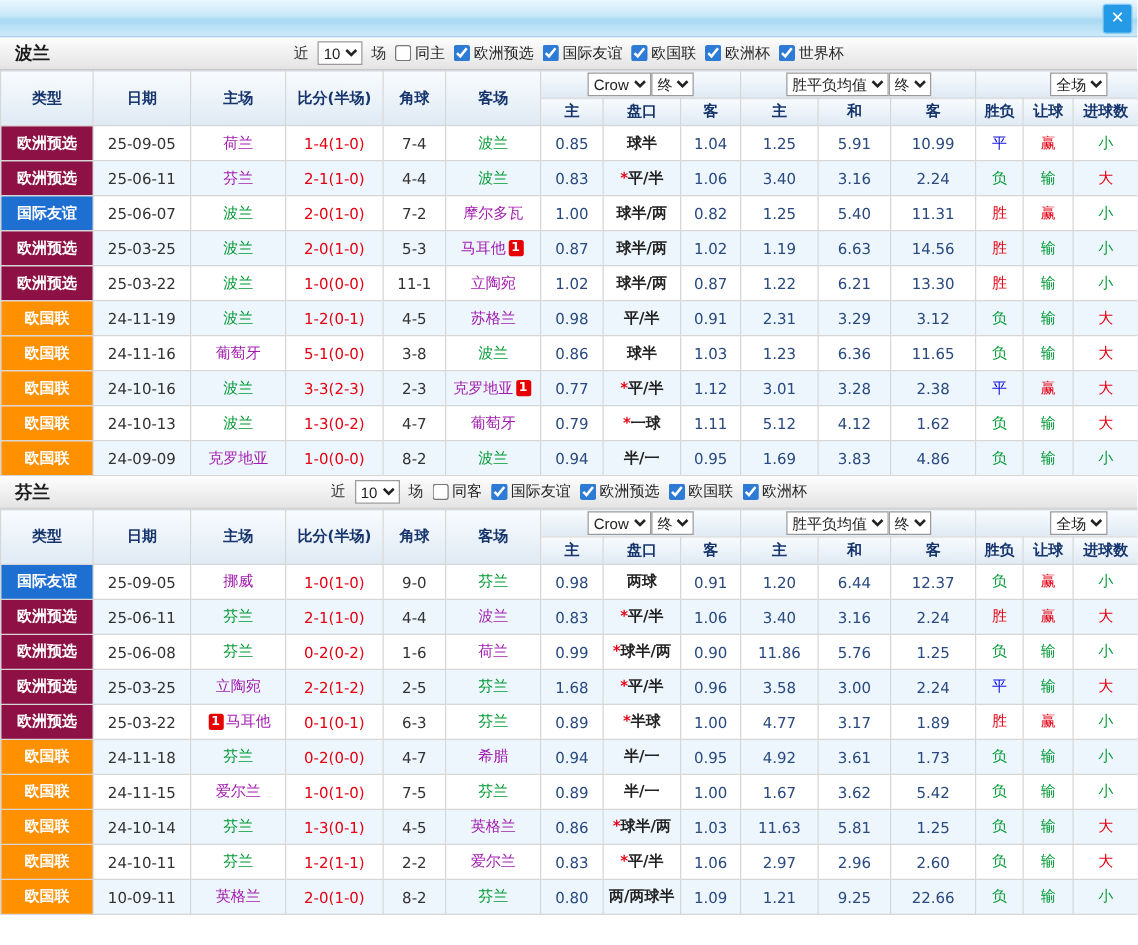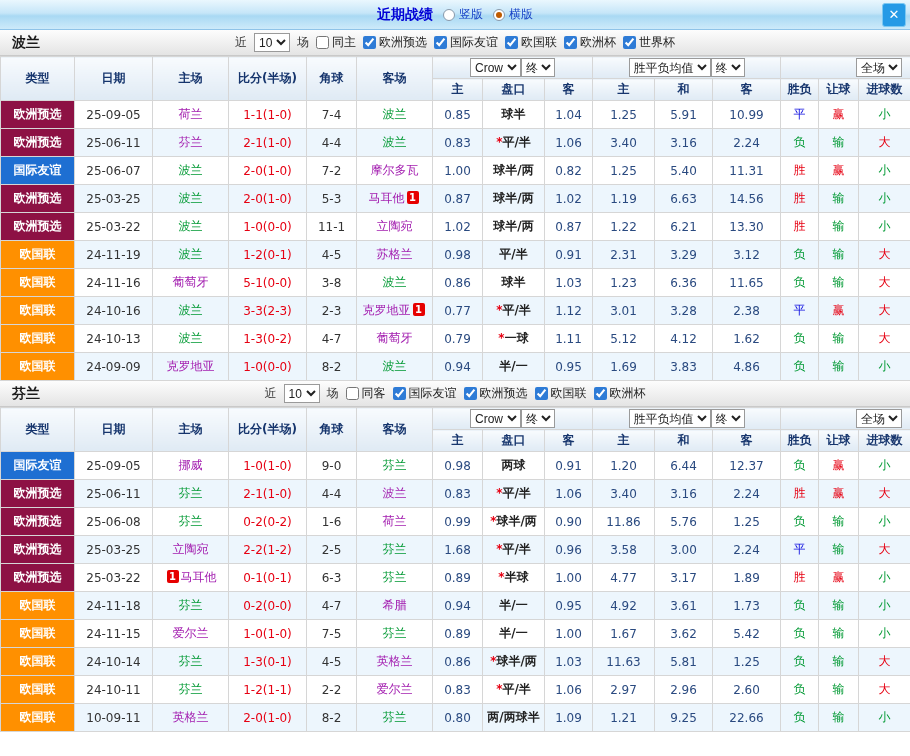--- a/index.html
+++ b/index.html
@@ -22,52 +22,41 @@
 .flabel{color:#333;}
 .count-select,.hdr-select{font-size:12px;height:19px;border:1px solid #9a9a9a;background:#fff;color:#222;vertical-align:middle;}
 .cb-label{display:inline-flex;align-items:center;gap:3px;color:#222;cursor:pointer;}
 .cb-label input{width:13px;height:13px;accent-color:#2e7bd6;margin:0;}
 
 
 .stats-table{width:910px;border-collapse:collapse;table-layout:fixed;}
 .stats-table th,.stats-table td{border:1px solid #d6d6d6;text-align:center;white-space:nowrap;overflow:hidden;}
 .stats-table thead th{height:22px;background:linear-gradient(#f8fbfe,#dfeaf4);color:#16356d;font-weight:bold;font-size:12px;}
 .stats-table thead th.group{padding:1px 2px;text-align:center;}
-.stats-table thead th.group.right{text-align:right;padding-right:8px;}
+.stats-table thead th.group.right{text-align:right;padding-right:24px;}
 .stats-table tbody td{height:28px;font-size:12px;}
 .stats-table tbody tr:nth-child(even){background:#edf6fd;}
 .type-cell{color:#fff;font-weight:bold;}
 .score-cell{color:var(--score-text,#e60012);}
 .team{color:#a21caf;}
 .team.focus{color:var(--focus-team,#009933);}
 .card-badge{display:inline-block;min-width:12px;height:13px;line-height:13px;background:#e60000;color:#fff;font-size:10px;font-weight:bold;border-radius:2px;margin:0 2px;padding:0 1px;vertical-align:1px;}
 .pankou-cell{font-weight:bold;color:#222;}
 .star{color:var(--red,#e60012);font-weight:bold;}
 .odds-cell,.mean-cell{color:#2a4a80;}
 
 
 .summary{height:26px;display:flex;align-items:center;justify-content:center;gap:9px;background:#fff;border-bottom:1px solid #d6d6d6;font-size:13px;}
 .sum-text,.sum-item{color:var(--summary-text,#0000cc);}
 .rate-badge{background:var(--rate-badge-bg,#2f9e2f);color:#fff;padding:2px 7px;font-size:12px;}
 </style>
 </head>
 <body>
 
 <div class="topbar">
-  <div class="topbar-center">
-    <span class="title">近期战绩</span>
-    <label class="radio-label">
-      <span class="radio-dot"></span>
-      <span>竖版</span>
-    </label>
-    <label class="radio-label">
-      <span class="radio-dot checked"></span>
-      <span>横版</span>
-    </label>
-  </div>
   <div class="close-btn">✕</div>
 </div>
 
 <div id="sections">
     <div class="section">
       <div class="section-bar">
         <div class="filter">
           <span class="flabel">近</span>
           <select class="count-select"><option>10</option></select>
           <span class="flabel">场</span>
@@ -138,21 +127,21 @@
             <th>胜负</th>
             <th>让球</th>
             <th>进球数</th>
           </tr>
         </thead>
         <tbody>
           <tr>
             <td class="type-cell" style="background: rgb(141, 17, 68);">欧洲预选</td>
             <td class="date-cell">25-09-05</td>
             <td class="team-cell"><span class="team">荷兰</span></td>
-            <td class="score-cell">1-1(1-0)</td>
+            <td class="score-cell">1-4(1-0)</td>
             <td class="corner-cell">7-4</td>
             <td class="team-cell"><span class="team focus">波兰</span></td>
             <td class="odds-cell">0.85</td>
             <td class="pankou-cell"><span class="pk-text">球半</span></td>
             <td class="odds-cell">1.04</td>
             <td class="mean-cell">1.25</td>
             <td class="mean-cell">5.91</td>
             <td class="mean-cell">10.99</td>
             <td class="res-cell" style="color: rgb(11, 11, 223);">平</td>
             <td class="res-cell" style="color: rgb(230, 0, 18);">赢</td>

